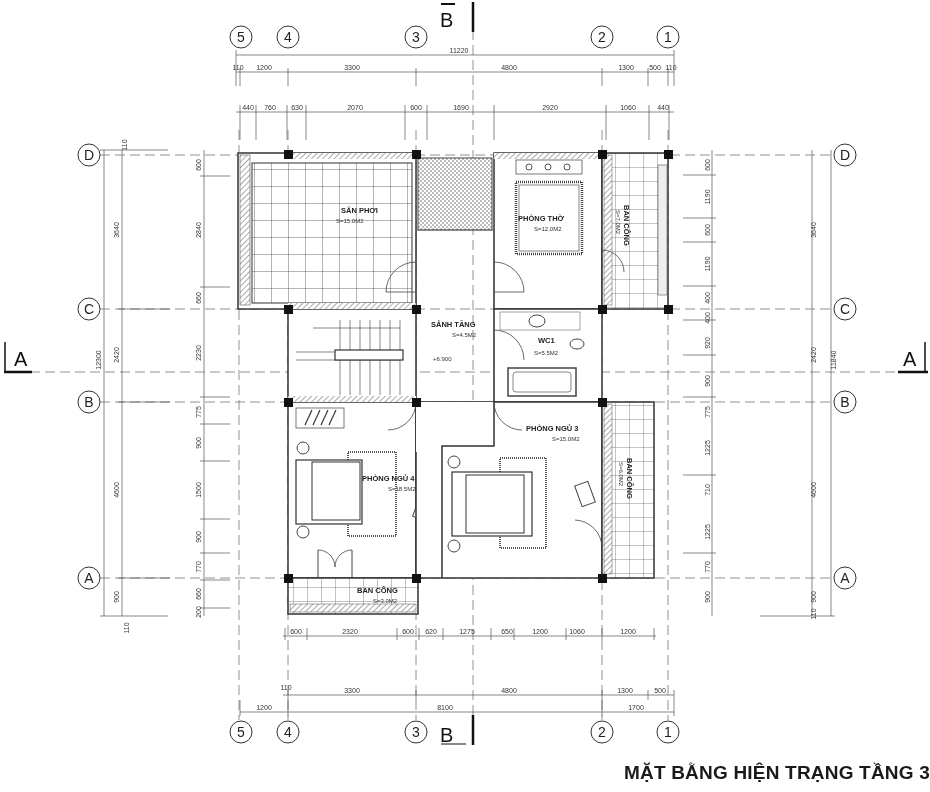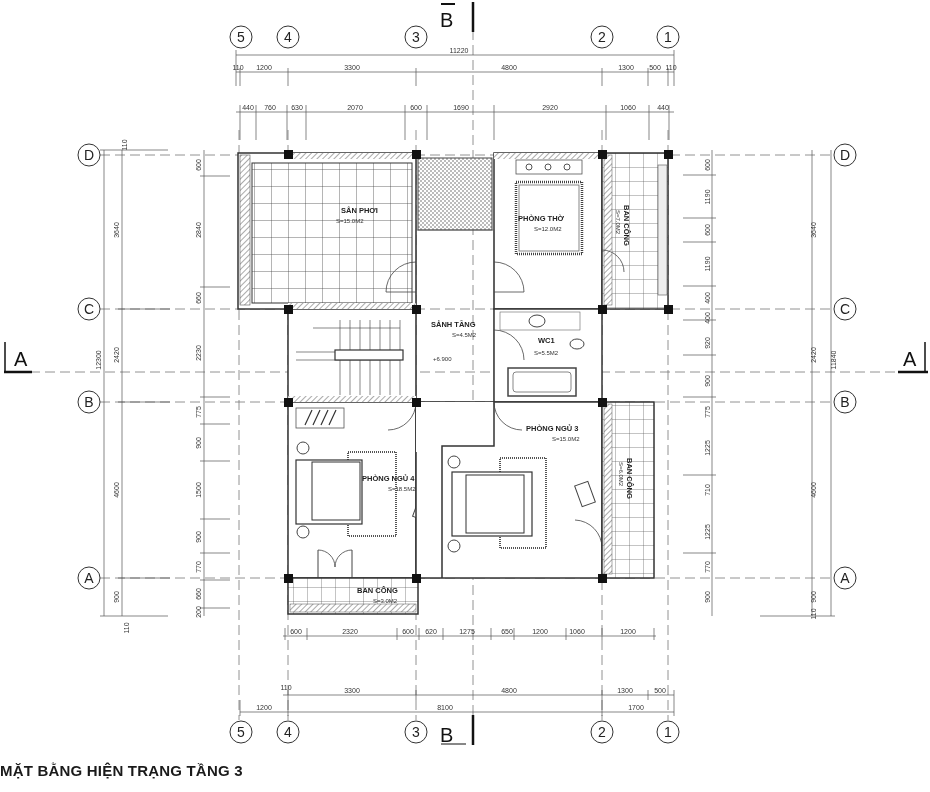--- a/index.html
+++ b/index.html
@@ -1,18 +1,18 @@
 <!DOCTYPE html>
 <html><head>
 <meta charset="utf-8">
 <style>
   html, body { margin: 0; padding: 0; background: #ffffff; }
   body { width: 930px; height: 792px; position: relative; overflow: hidden; font-family: "Liberation Sans", sans-serif; }
   #plan { position: absolute; left: 0; top: 0; width: 930px; height: 792px; }
-  .caption { position: absolute; left: 0; width: 930px; top: 762px; text-align: left; font-weight: bold; font-size: 15px; color: #1a1a1a; letter-spacing: 0.2px; }
+  .caption { position: absolute; left: 0; width: 930px; top: 762px; text-align: right; font-weight: bold; font-size: 19px; color: #1a1a1a; letter-spacing: 0.2px; }
   text { font-family: "Liberation Sans", sans-serif; }
   .dim { font-size: 7px; fill: #333; }
   .room { font-size: 7.5px; fill: #222; font-weight: bold; }
   .area { font-size: 6px; fill: #333; }
   .axis-label { font-size: 14px; fill: #222; }
   .sec-label { font-size: 20px; fill: #111; }
 </style>
 </head>
 <body>
 

